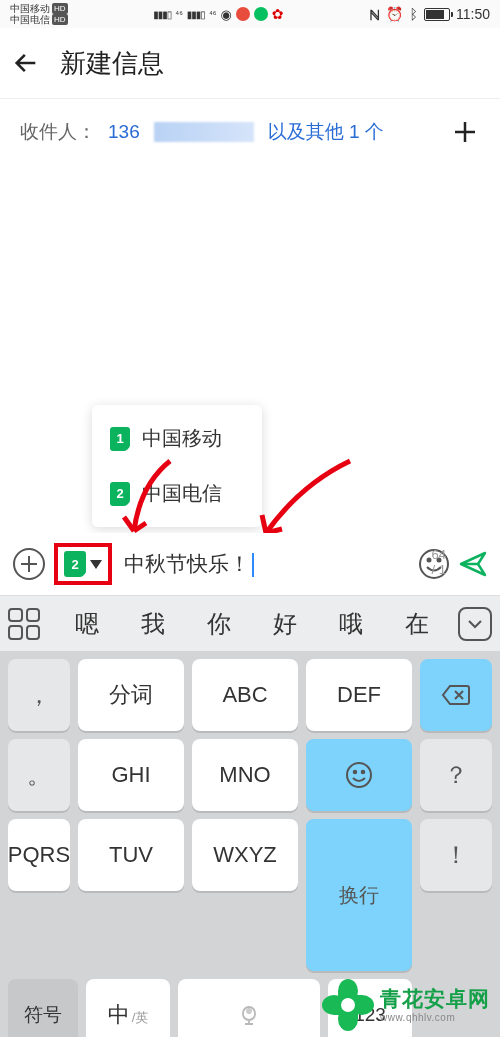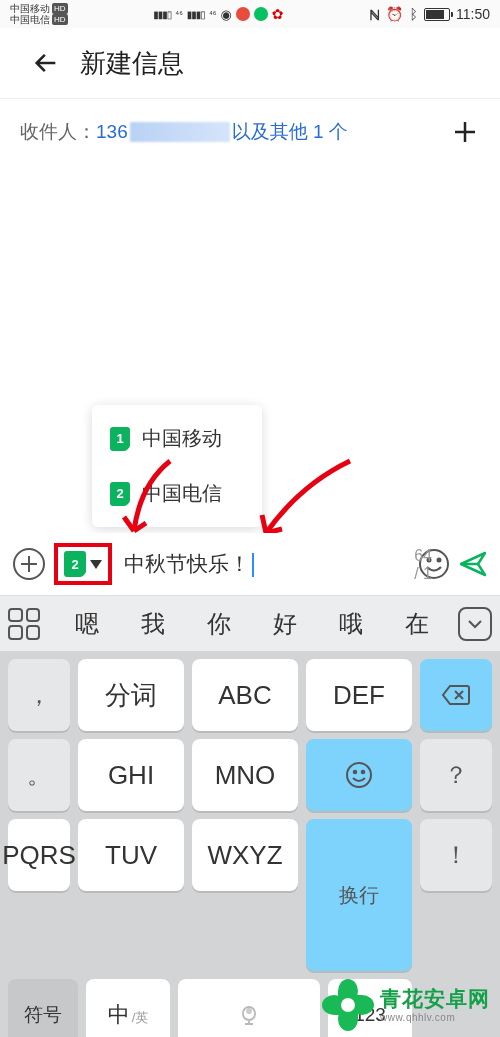--- a/index.html
+++ b/index.html
@@ -16,27 +16,27 @@
   .dot { width: 14px; height: 14px; border-radius: 50%; display:inline-block; }
   .dot.red { background: #e74c3c; }
   .dot.green { background: #07c160; }
   .huawei { font-size:14px; color:#d00; }
   .batt { display:inline-flex; align-items:center; }
   .batt-body { width:26px; height:13px; border:1.5px solid #333; border-radius:2px; position:relative; }
   .batt-body::after { content:''; position:absolute; right:-4px; top:3px; width:2px; height:5px; background:#333; border-radius:0 1px 1px 0;}
   .batt-fill { position:absolute; left:1px; top:1px; bottom:1px; width:75%; background:#333; }
 
   
-  .header { height: 70px; background: #fff; display:flex; align-items:center; padding: 0 32px; gap: 20px; }
+  .header { height: 70px; background: #fff; display:flex; align-items:center; padding: 0 12px; gap: 20px; }
   .back { width:28px; height:28px; }
   .title { font-size: 26px; color:#222; font-weight:500; }
 
   
   .recip-row { background:#fff; padding: 18px 20px 22px; display:flex; align-items:center; justify-content:space-between; border-top:1px solid #eee; }
-  .recip-left { display:flex; align-items:center; font-size:19px; }
+  .recip-left { display:flex; align-items:center; gap:12px; font-size:19px; }
   .recip-label { color:#666; }
   .recip-num { color:#2a6cd6; }
   .recip-more { color:#2a6cd6;text-align:right; }
   .recip-blur { display:inline-block; width:100px; height:20px; background: linear-gradient(90deg, #b9d2f5, #d5e4fa); filter: blur(1px); margin:0 2px; }
   .plus { width:30px; height:30px; }
 
   
   .body-area { flex:1; background:#fff; position:relative; height: 364px; }
 
   
@@ -50,35 +50,35 @@
   .arrow { position:absolute; pointer-events:none; }
 
   
   .input-bar { background:#fff; padding: 10px 12px; display:flex; align-items:center; gap:8px; }
   .circ-plus { width:34px; height:34px; }
   .sim-select { display:flex; align-items:center; gap:4px; border:4px solid #e60012; padding:4px 6px; }
   .tri-down { width:0; height:0; border-left:6px solid transparent; border-right:6px solid transparent; border-top:9px solid #333; }
   .msg-input { flex:1; border:none; outline:none; font-size:21px; color:#333; padding:6px 4px; }
   .cursor { display:inline-block; width:2px; height:24px; background:#2a8cff; vertical-align:middle; margin-left:2px; }
   .emoji-btn { width:32px; height:32px; }
-  .counter { font-size:16px; color:#999; position:absolute; right:56px; top:-2px; }
+  .counter { font-size:13px; color:#999; position:absolute; right:42px; top:-2px; }
   .send-wrap { position:relative; display:flex; align-items:center; }
   .send { width:30px; height:30px; }
 
   
   .cand-row { background:#ecedee; display:flex; align-items:center; height:56px; padding:0 8px; border-top:1px solid #ddd; }
   .cand-apps { width:32px; height:32px; margin-right:14px; display:grid; grid-template-columns:1fr 1fr; grid-template-rows:1fr 1fr; gap:3px; }
   .cand-apps span { border:2px solid #555; border-radius:4px; }
   .cand-list { flex:1; display:flex; justify-content:space-around; }
   .cand-item { font-size:24px; color:#333; }
   .cand-chevron { width:34px; height:34px; border:2px solid #555; border-radius:8px; display:flex; align-items:center; justify-content:center; margin-left:8px; }
 
   
   .kbd { background:#d2d4d6; padding:8px; display:grid; grid-template-columns: 62px 1fr 1fr 1fr 72px; grid-auto-rows: 72px; gap:8px; }
-  .key { background:#fff; border-radius:8px; display:flex; align-items:center; justify-content:center; font-size:26px; color:#333; box-shadow:0 2px 0 rgba(0,0,0,0.12); }
+  .key { background:#fff; border-radius:8px; display:flex; align-items:center; justify-content:center; font-size:22px; color:#333; box-shadow:0 2px 0 rgba(0,0,0,0.12); }
   .key.side { background:#e6e7e8; font-size:24px; color:#555; }
   .key.side.gray { background:#7dd3fc; }
   .key.tall { grid-row: span 2; }
   .bkey { background:#c6c8ca; border-radius:8px; display:flex; align-items:center; justify-content:center; font-size:19px; color:#333; box-shadow:0 2px 0 rgba(0,0,0,0.12); }
   .bkey.white { background:#fff; }
   .bkey.space { background:#fff; }
   .zh-en { display:flex; align-items:baseline; gap:2px; }
   .zh-en .en { font-size:13px; color:#999; }
 
   

